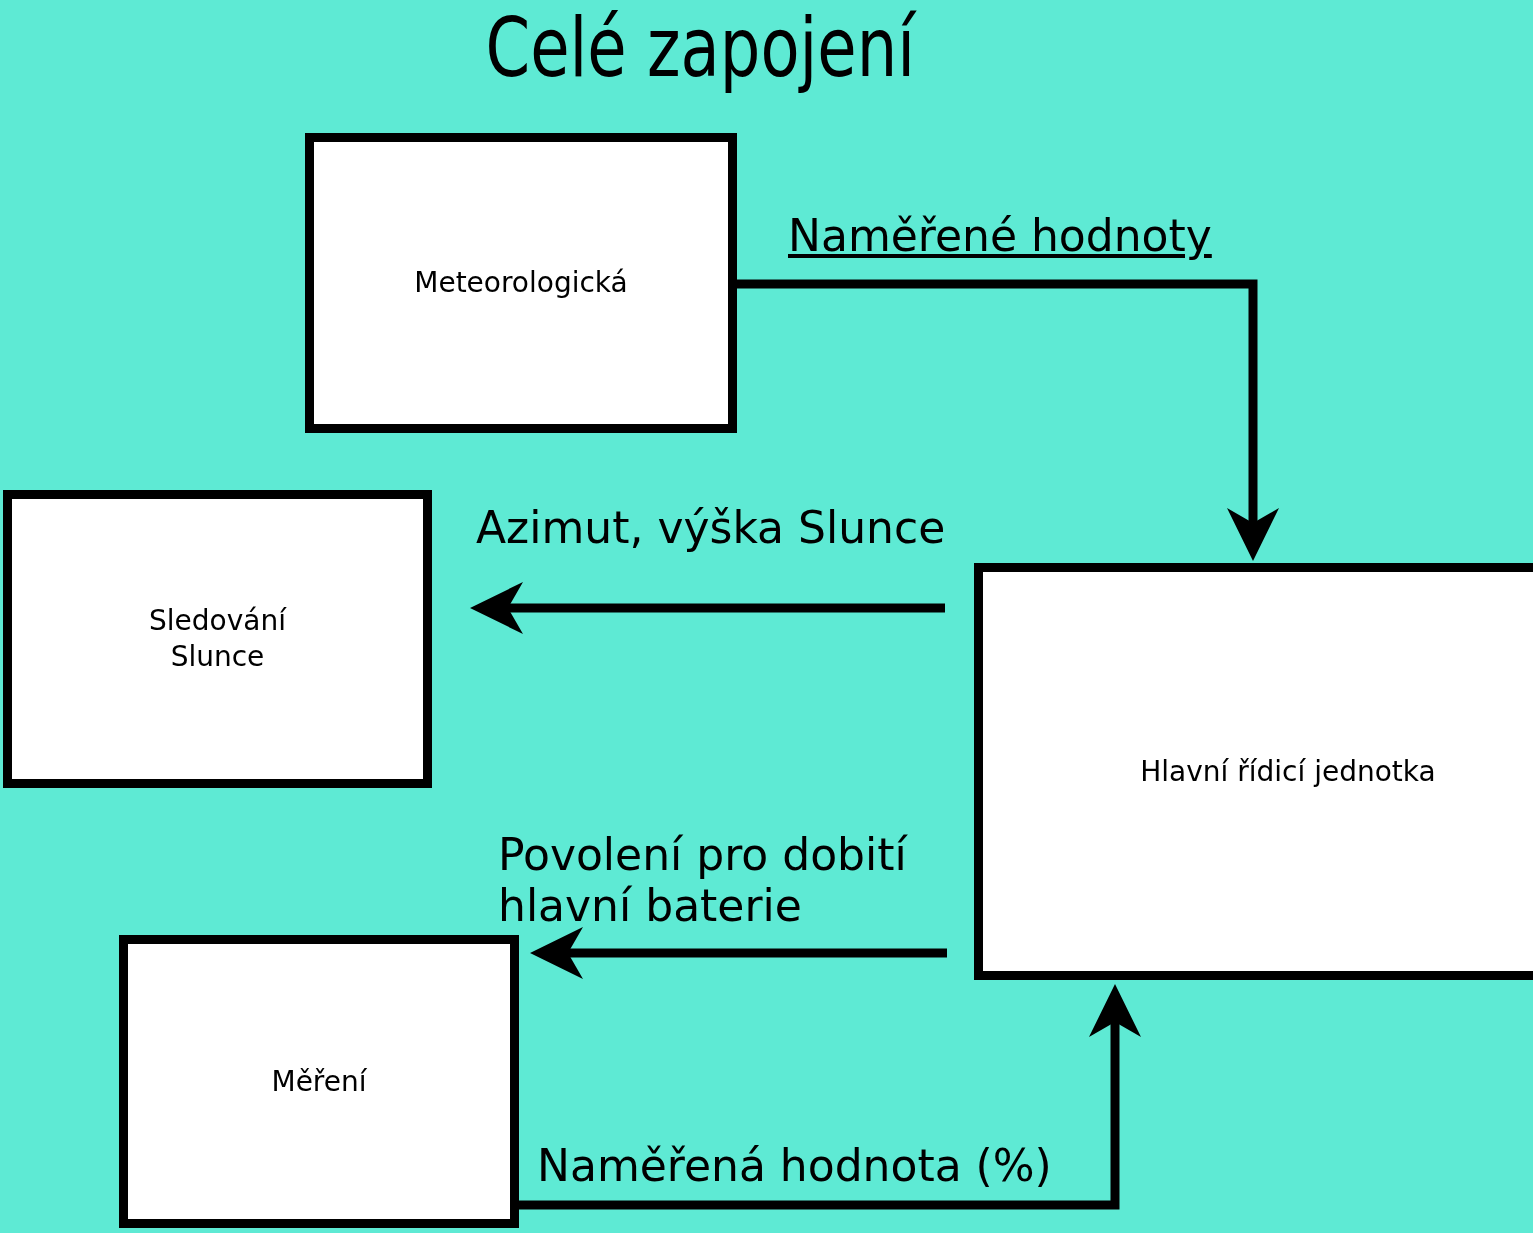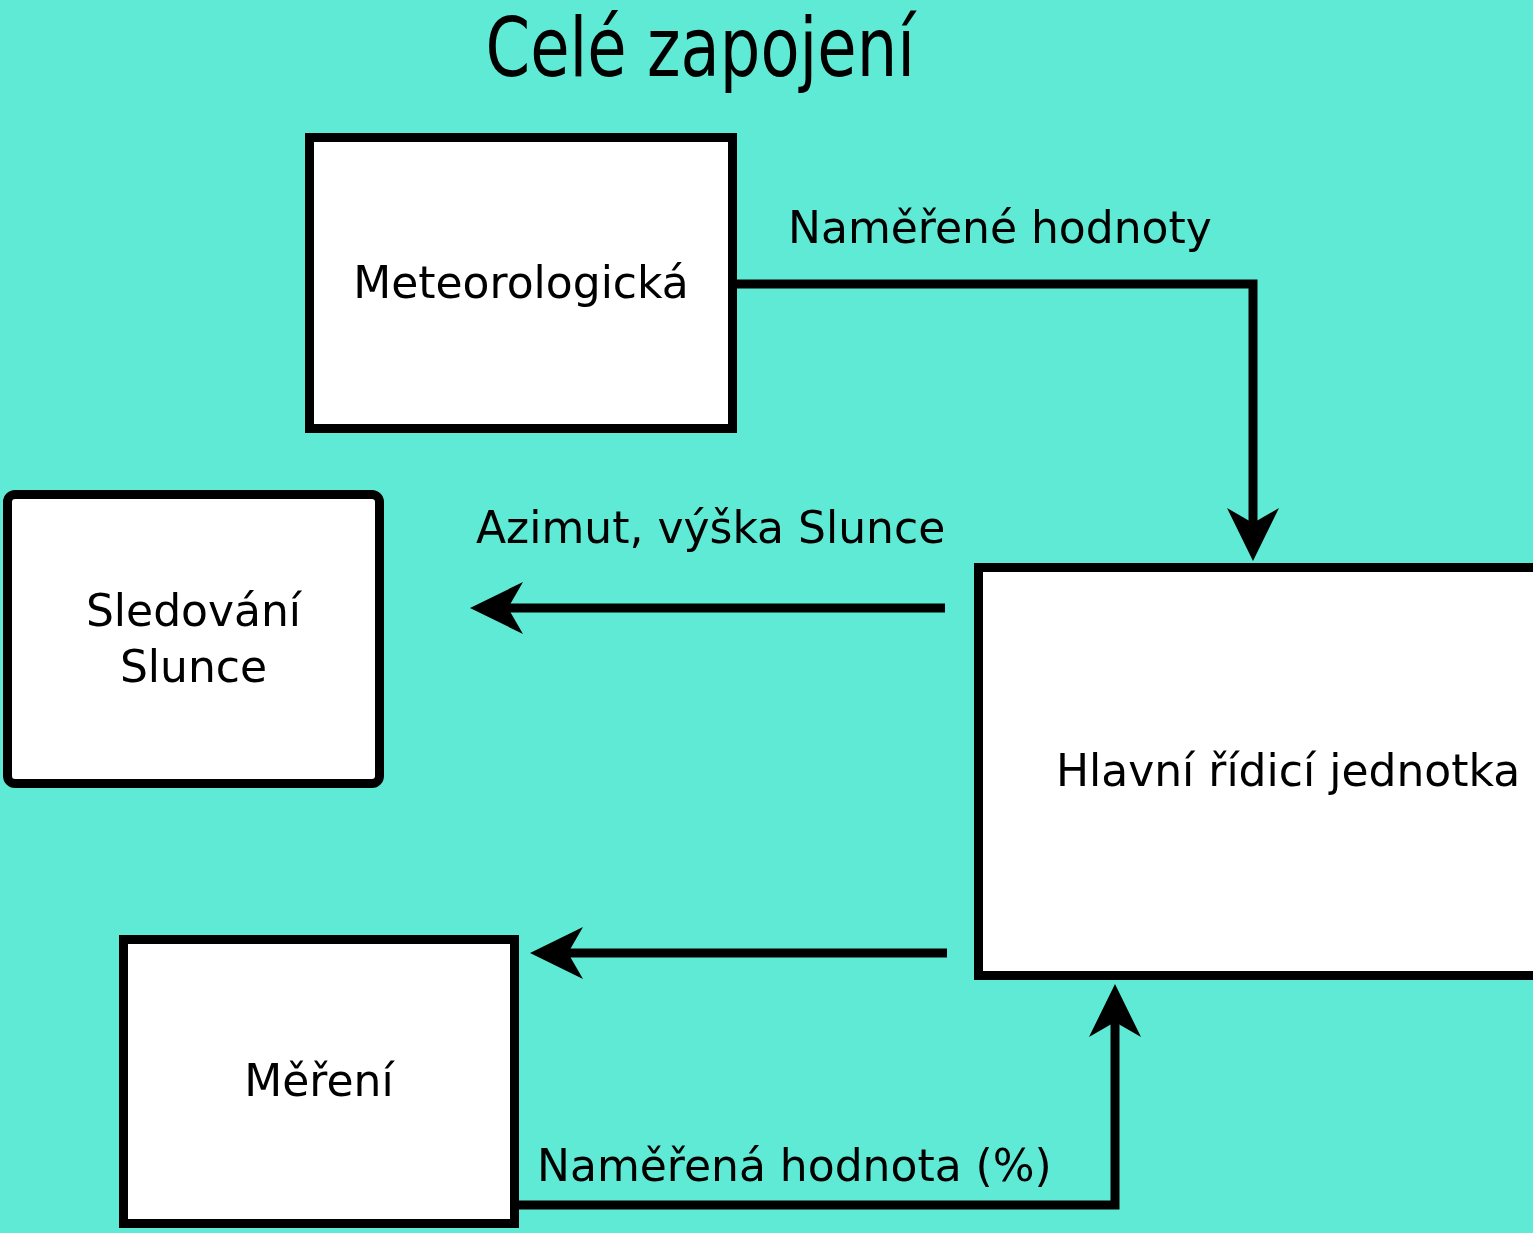--- a/index.html
+++ b/index.html
@@ -35,38 +35,38 @@
     position: absolute;
     border: 9px solid #000000;
     background: #ffffff;
     box-sizing: border-box;
     display: flex;
     align-items: center;
     justify-content: center;
     text-align: center;
   }
   .node .node-label {
-    font-size: 44px;
+    font-size: 28px;
     line-height: 1.28;
   }
   .node .node-label span { display: block; }
   .box-meteo   { left: 305px; top: 133px;  width: 432px; height: 300px; }
-  .box-sun     { left: 3px;   top: 490px;  width: 381px; height: 298px; border-radius: 12px; }
+  .box-sun     { left: 3px;   top: 490px;  width: 429px; height: 298px; }
   .box-energy  { left: 119px; top: 935px;  width: 400px; height: 293px; }
   .box-main    { left: 974px; top: 563px;  width: 628px; height: 417px; }
 
   .edge-label {
     position: absolute;
     font-size: 44px;
     line-height: 1.15;
     white-space: nowrap;
     color: #000000;
   }
   .edge-label span { display: block; }
-  .lbl-measured-values   { left: 788px; top: 203px; }
+  .lbl-measured-values   { left: 788px; top: 211px; text-decoration: underline; }
   .lbl-sun-position      { left: 476px; top: 503px; }
   .lbl-charge-permission { left: 498px; top: 830px; }
   .lbl-measured-percent  { left: 537px; top: 1141px; }
 
   svg.connectors {
     position: absolute;
     left: 0;
     top: 0;
     width: 1533px;
     height: 1233px;
@@ -130,16 +130,20 @@
   <div class="node box-main">
     <div class="node-label">
       <span>Hlavní řídicí jednotka</span>
     </div>
   </div>
 
   <div class="edge-label lbl-measured-values">Naměřené hodnoty</div>
 
   <div class="edge-label lbl-sun-position">Azimut, výška Slunce</div>
 
+  <div class="edge-label lbl-charge-permission">
+    <span>Povolení pro dobití</span>
+    <span>hlavní baterie</span>
+  </div>
 
   <div class="edge-label lbl-measured-percent">Naměřená hodnota (%)</div>
 
 </div>
 
 </body></html>

